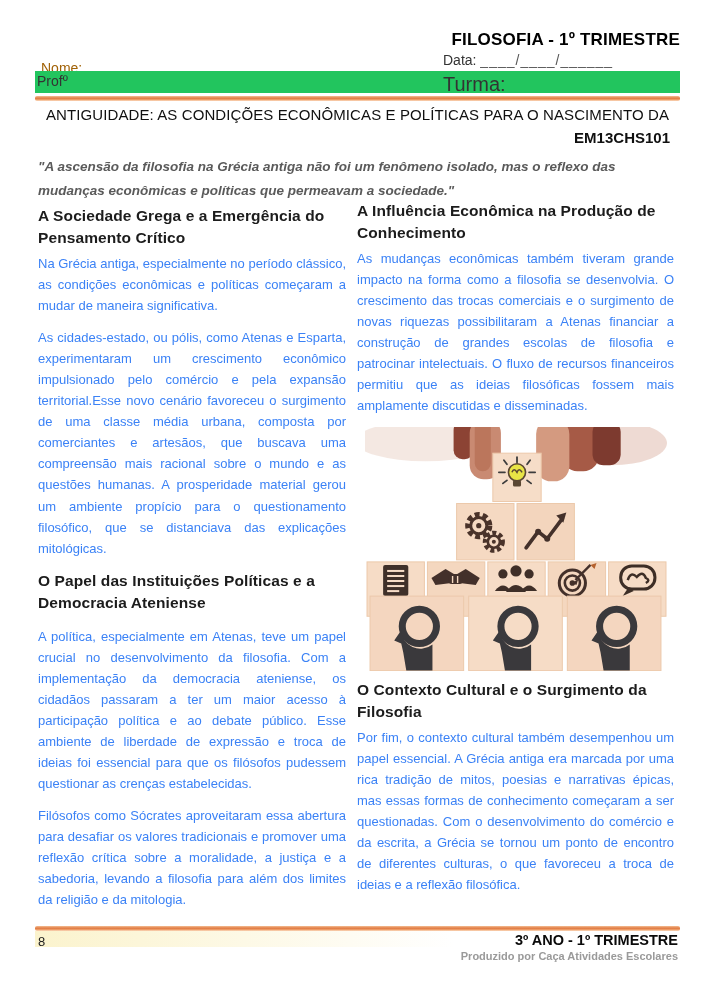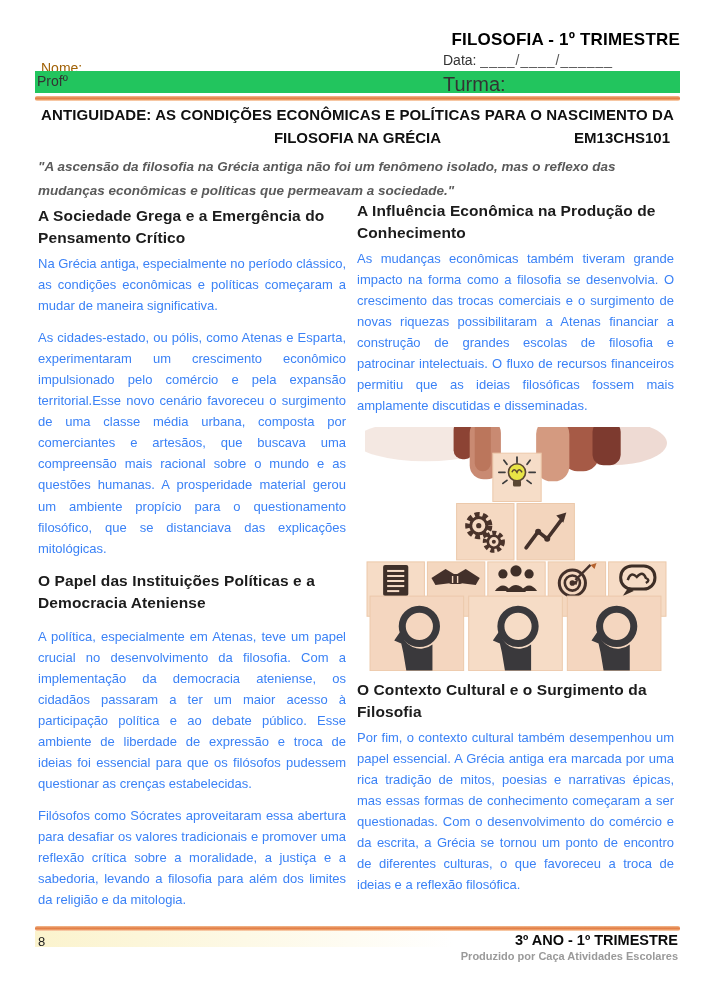--- a/index.html
+++ b/index.html
@@ -17,21 +17,21 @@
   .band{position:absolute;left:0;right:0;top:41px;height:22px;background:#22c55e;}
   .prof-lbl{position:absolute;left:2px;top:2px;font-size:14px;color:#333;}
   .turma-lbl{position:absolute;left:408px;top:2px;font-size:20px;color:#333;}
   .rule{position:absolute;left:0;right:0;height:5px;
         background:linear-gradient(#f4bd92 0%,#e07a42 45%,#f0a06b 75%,#fbe0c8 100%);
         border-radius:2px;}
   .rule-top{top:66px;}
 
   
   .title-blk{position:absolute;left:35px;right:27px;top:106px;text-align:center;color:#101010;}
-  .title-line1{font-size:15px;font-weight:bold;letter-spacing:.1px;}
+  .title-line1{font-size:15px;font-weight:normal;letter-spacing:.1px;}
   .title-line2{position:relative;font-size:15px;font-weight:bold;margin-top:6px;}
   .title-code{position:absolute;right:10px;top:0;font-size:15px;font-weight:bold;}
 
   
   .quote{position:absolute;left:38px;right:35px;top:155px;font-size:13.5px;font-style:italic;
          font-weight:bold;color:#5a5a5a;line-height:1.75;text-align:left;}
 
   
   .cols{position:absolute;left:38px;right:27px;top:205px;display:flex;gap:11px;}
   .col{flex:1;}
@@ -72,21 +72,20 @@
     <div class="band">
       <span class="prof-lbl">Profº</span>
       <span class="turma-lbl">Turma:</span>
     </div>
     <div class="rule rule-top"></div>
   </div>
 
   <div class="title-blk">
     <div class="title-line1">ANTIGUIDADE: AS CONDIÇÕES ECONÔMICAS E POLÍTICAS PARA O NASCIMENTO DA</div>
     <div class="title-line2">
-      <span>FILOSOFIA NA GRÉCIA</span>
       <span class="title-code">EM13CHS101</span>
     </div>
   </div>
 
   <div class="quote">"A ascensão da filosofia na Grécia antiga não foi um fenômeno isolado, mas o reflexo das mudanças econômicas e políticas que permeavam a sociedade."</div>
 
   <div class="cols">
 
     <div class="col col-left">
       <h2 class="sec">A Sociedade Grega e a Emergência do Pensamento Crítico</h2>

